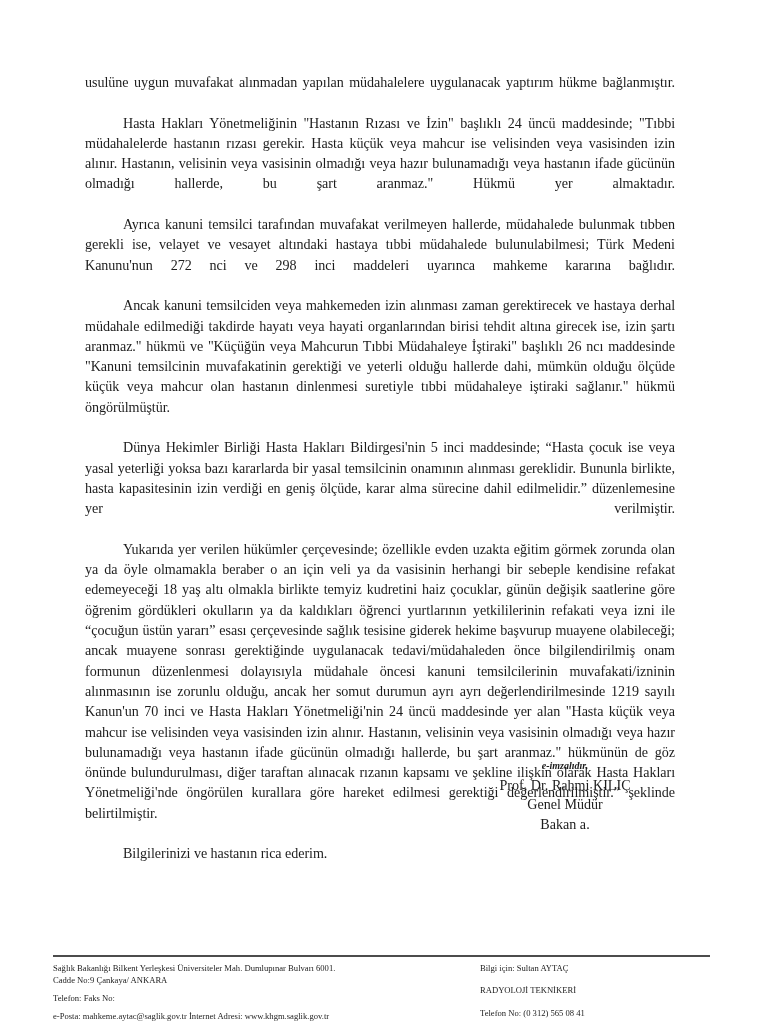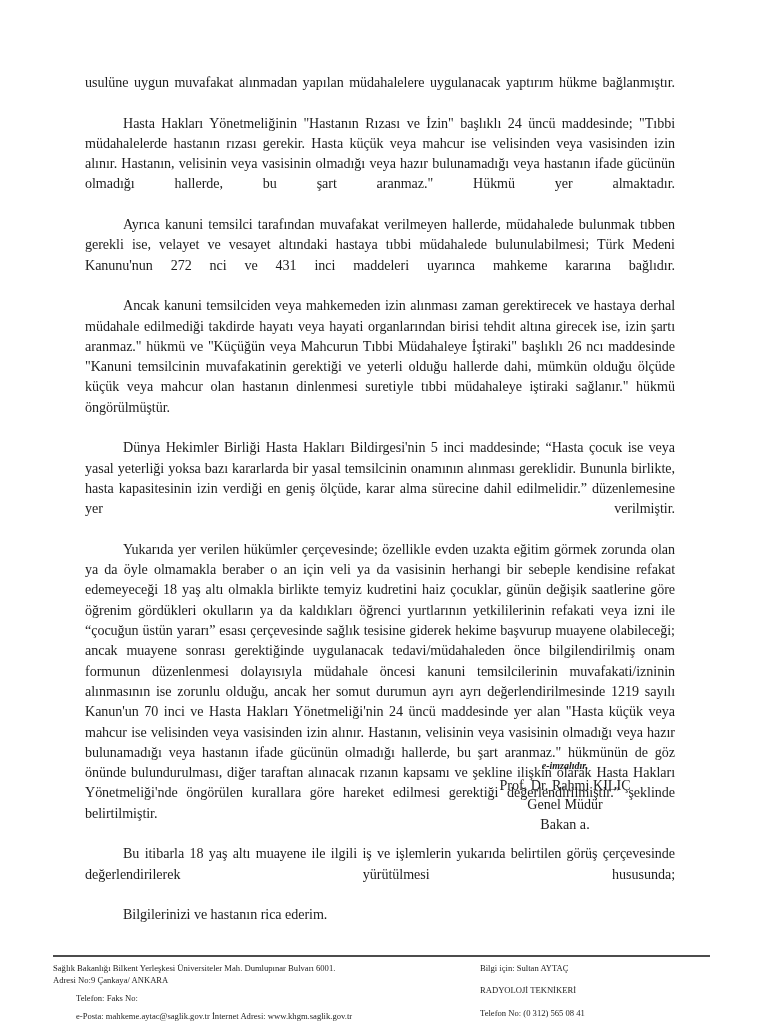--- a/index.html
+++ b/index.html
@@ -98,21 +98,21 @@
     line-height: 12.4px;
     color: #1c1c1c;
   }
   .footer-left {
     position: absolute;
     left: 0;
     top: 2px;
     width: 430px;
   }
   .footer-left .fl-line { display: block; white-space: nowrap; }
-  .footer-left .fl-gap { margin-top: 5.5px; margin-left: 23px; }
+  .footer-left .fl-gap { margin-top: 5.5px; }
 
   .footer-right {
     position: absolute;
     right: 0;
     top: 2px;
     width: 230px;
     text-align: left;
   }
   .footer-right .fr-line {
     display: block;
@@ -122,42 +122,41 @@
   .footer-right .fr-line:last-child { margin-bottom: 16px; }
 </style>
 </head>
 <body>
 
 <div class="page">
 
   <div class="doc-body">
     <p class="para noindent">usulüne uygun muvafakat alınmadan yapılan müdahalelere uygulanacak yaptırım hükme bağlanmıştır.</p>
     <p class="para indent">Hasta Hakları Yönetmeliğinin "Hastanın Rızası ve İzin" başlıklı 24 üncü maddesinde; "Tıbbi müdahalelerde hastanın rızası gerekir. Hasta küçük veya mahcur ise velisinden veya vasisinden izin alınır. Hastanın, velisinin veya vasisinin olmadığı veya hazır bulunamadığı veya hastanın ifade gücünün olmadığı hallerde, bu şart aranmaz." Hükmü yer almaktadır.</p>
-    <p class="para indent">Ayrıca kanuni temsilci tarafından muvafakat verilmeyen hallerde, müdahalede bulunmak tıbben gerekli ise, velayet ve vesayet altındaki hastaya tıbbi müdahalede bulunulabilmesi; Türk Medeni Kanunu'nun 272 nci ve 431 inci maddeleri uyarınca mahkeme kararına bağlıdır.</p>
+    <p class="para indent">Ayrıca kanuni temsilci tarafından muvafakat verilmeyen hallerde, müdahalede bulunmak tıbben gerekli ise, velayet ve vesayet altındaki hastaya tıbbi müdahalede bulunulabilmesi; Türk Medeni Kanunu'nun 272 nci ve 298 inci maddeleri uyarınca mahkeme kararına bağlıdır.</p>
     <p class="para indent">Ancak kanuni temsilciden veya mahkemeden izin alınması zaman gerektirecek ve hastaya derhal müdahale edilmediği takdirde hayatı veya hayati organlarından birisi tehdit altına girecek ise, izin şartı aranmaz." hükmü ve "Küçüğün veya Mahcurun Tıbbi Müdahaleye İştiraki" başlıklı 26 ncı maddesinde "Kanuni temsilcinin muvafakatinin gerektiği ve yeterli olduğu hallerde dahi, mümkün olduğu ölçüde küçük veya mahcur olan hastanın dinlenmesi suretiyle tıbbi müdahaleye iştiraki sağlanır." hükmü öngörülmüştür.</p>
     <p class="para indent">Dünya Hekimler Birliği Hasta Hakları Bildirgesi'nin 5 inci maddesinde; “Hasta çocuk ise veya yasal yeterliği yoksa bazı kararlarda bir yasal temsilcinin onamının alınması gereklidir. Bununla birlikte, hasta kapasitesinin izin verdiği en geniş ölçüde, karar alma sürecine dahil edilmelidir.” düzenlemesine yer verilmiştir.</p>
     <p class="para indent">Yukarıda yer verilen hükümler çerçevesinde; özellikle evden uzakta eğitim görmek zorunda olan ya da öyle olmamakla beraber o an için veli ya da vasisinin herhangi bir sebeple kendisine refakat edemeyeceği 18 yaş altı olmakla birlikte temyiz kudretini haiz çocuklar, günün değişik saatlerine göre öğrenim gördükleri okulların ya da kaldıkları öğrenci yurtlarının yetkililerinin refakati veya izni ile “çocuğun üstün yararı” esası çerçevesinde sağlık tesisine giderek hekime başvurup muayene olabileceği; ancak muayene sonrası gerektiğinde uygulanacak tedavi/müdahaleden önce bilgilendirilmiş onam formunun düzenlenmesi dolayısıyla müdahale öncesi kanuni temsilcilerinin muvafakati/izninin alınmasının ise zorunlu olduğu, ancak her somut durumun ayrı ayrı değerlendirilmesinde 1219 sayılı Kanun'un 70 inci ve Hasta Hakları Yönetmeliği'nin 24 üncü maddesinde yer alan "Hasta küçük veya mahcur ise velisinden veya vasisinden izin alınır. Hastanın, velisinin veya vasisinin olmadığı veya hazır bulunamadığı veya hastanın ifade gücünün olmadığı hallerde, bu şart aranmaz." hükmünün de göz önünde bulundurulması, diğer taraftan alınacak rızanın kapsamı ve şekline ilişkin olarak Hasta Hakları Yönetmeliği'nde öngörülen kurallara göre hareket edilmesi gerektiği değerlendirilmiştir.” şeklinde belirtilmiştir.</p>
-    <p class="para indent">Bu itibarla 18 yaş altı muayene ile ilgili iş ve işlemlerin yukarıda belirtilen görüş çerçevesinde değerlendirilerek yürütülmesi hususunda;</p>
     <p class="para indent single">Bilgilerinizi ve hastanın rica ederim.</p>
   </div>
 
   <div class="signature">
     <div class="esign">e-imzalıdır.</div>
     <div class="name">Prof. Dr. Rahmi KILIÇ</div>
     <div class="role">Genel Müdür</div>
     <div class="role">Bakan a.</div>
   </div>
 
 
   <div class="footer-rule"></div>
 
   <div class="footer">
     <div class="footer-left">
       <span class="fl-line">Sağlık Bakanlığı Bilkent Yerleşkesi Üniversiteler Mah. Dumlupınar Bulvarı 6001.</span>
-      <span class="fl-line">Adresi No:9 Çankaya/ ANKARA</span>
+      <span class="fl-line">Cadde No:9 Çankaya/ ANKARA</span>
       <span class="fl-line fl-gap">Telefon:  Faks No:</span>
       <span class="fl-line fl-gap">e-Posta: mahkeme.aytac@saglik.gov.tr İnternet Adresi: www.khgm.saglik.gov.tr</span>
     </div>
     <div class="footer-right">
       <span class="fr-line">Bilgi için: Sultan AYTAÇ</span>
       <span class="fr-line">RADYOLOJİ TEKNİKERİ</span>
       <span class="fr-line">Telefon No: (0 312) 565 08 41</span>
     </div>
   </div>
 

